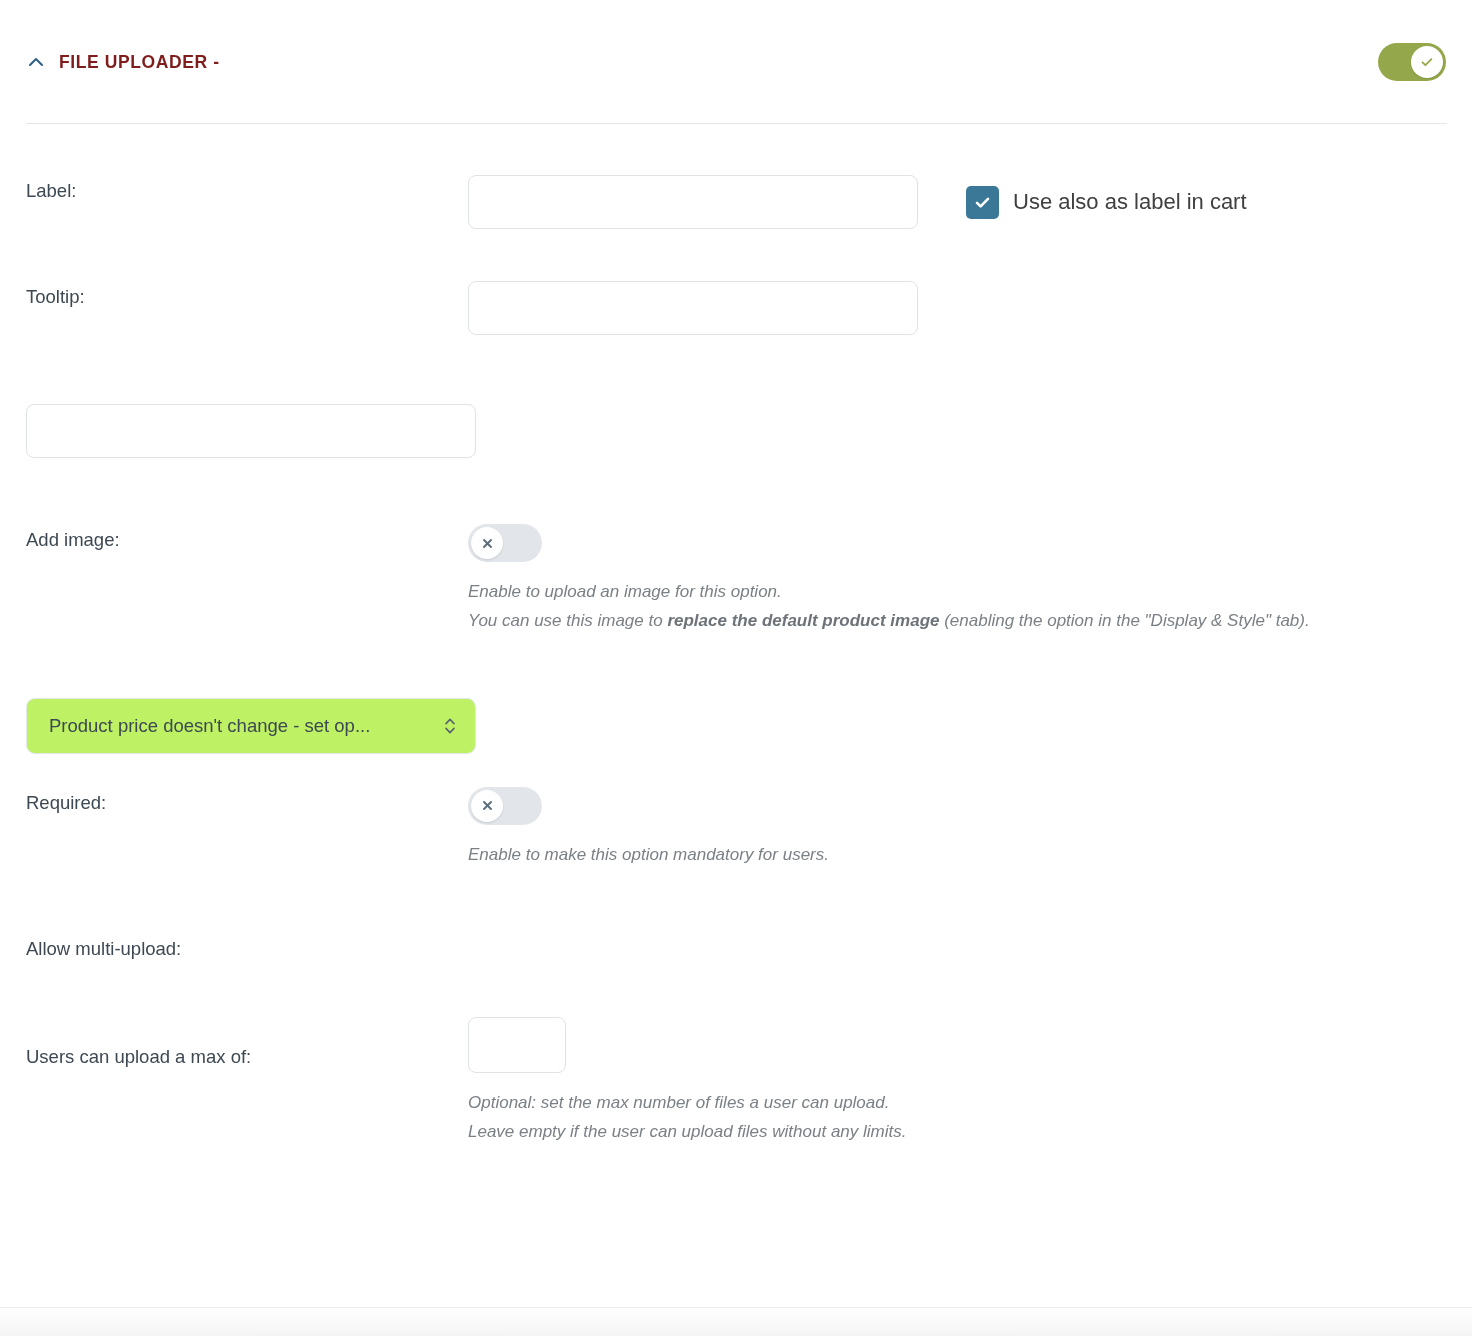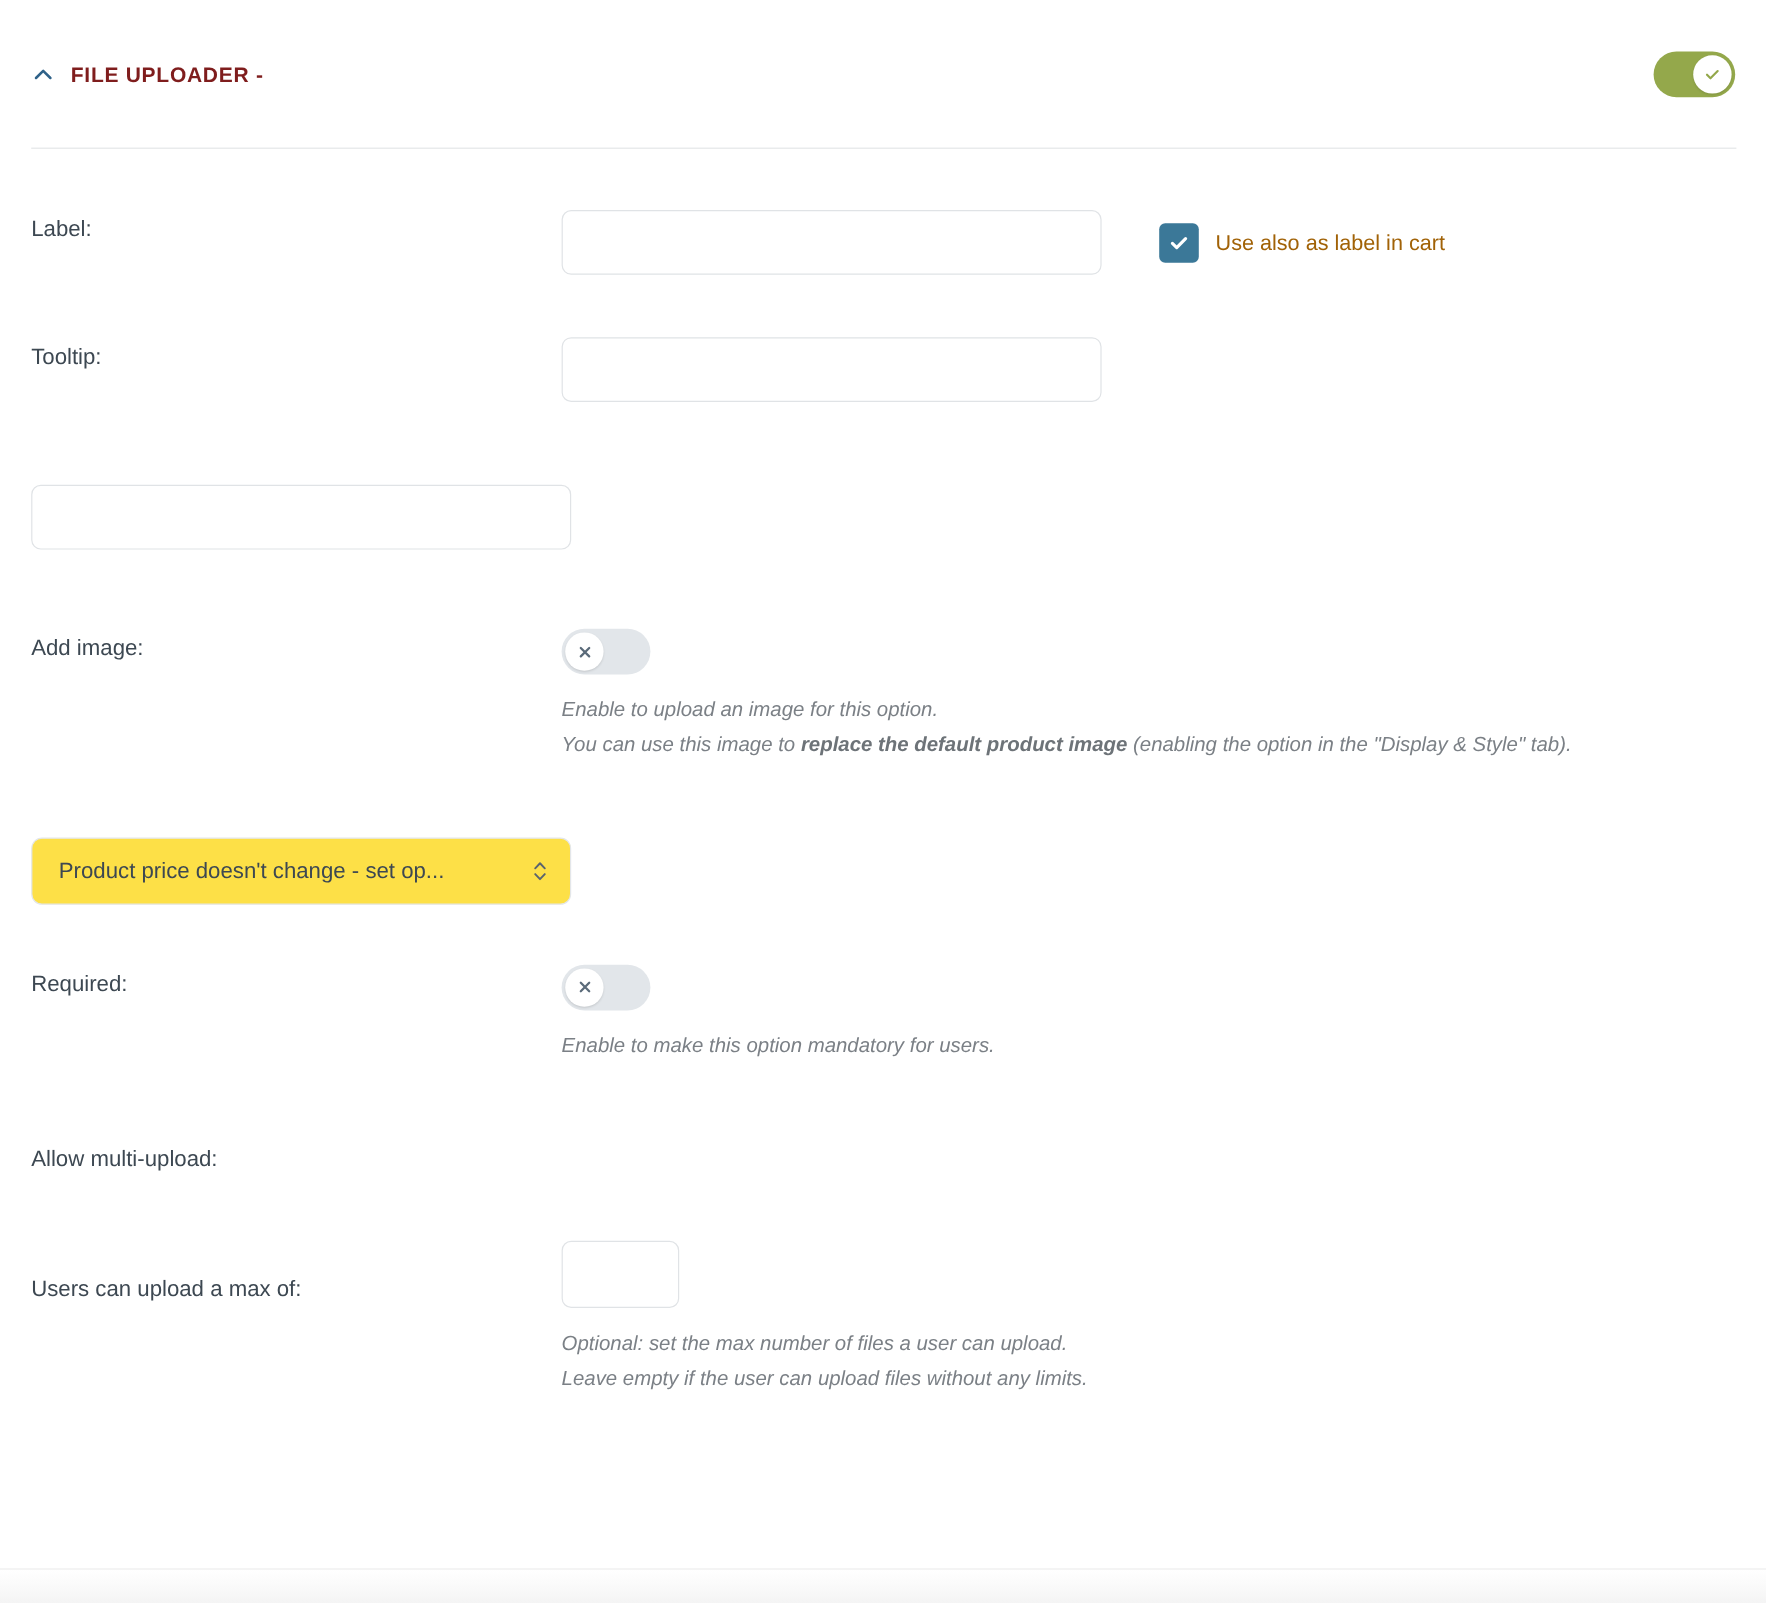--- a/index.html
+++ b/index.html
@@ -113,21 +113,21 @@
   }
   .text-input::placeholder { color: #a8b0b8; }
 
   
   .select-box {
     position: relative;
     width: 450px;
     height: 56px;
     border: 1px solid #e3e6e9;
     border-radius: 9px;
-    background: #fde047;
+    background: #bef264;
     display: flex;
     align-items: center;
     padding: 0 44px 0 22px;
     box-sizing: border-box;
     cursor: pointer;
   }
   .select-value {
     font-size: 18.5px;
     color: #3d4852;
     white-space: nowrap;
@@ -187,22 +187,22 @@
     height: 33px;
     border-radius: 5px;
     background: #3b7898;
     display: flex;
     align-items: center;
     justify-content: center;
     cursor: pointer;
     flex: 0 0 auto;
   }
   .checkbox-label {
-    font-size: 18px;
-    color: #a16207;
+    font-size: 22px;
+    color: #404040;
     white-space: nowrap;
   }
 
   
   .helper {
     font-size: 17px;
     font-style: italic;
     color: #7b8086;
     line-height: 1.70;
     max-width: 975px;
@@ -304,21 +304,21 @@
           <span class="stepper-icon">
             <svg width="14" height="22" viewBox="0 0 14 22" fill="none">
               <path d="M3 8.6 L7 4.4 L11 8.6" stroke="#5a646e" stroke-width="1.6" stroke-linecap="round" stroke-linejoin="round"></path>
               <path d="M3 13.4 L7 17.6 L11 13.4" stroke="#5a646e" stroke-width="1.6" stroke-linecap="round" stroke-linejoin="round"></path>
             </svg>
           </span>
         </div>
       </div>
     </div>
 
-    <div class="row" style="margin-top:50px;">
+    <div class="row" style="margin-top:33px;">
       <div class="row-label">Required:</div>
       <div class="row-control">
         <span class="toggle off">
           <span class="knob">
             <svg width="15" height="15" viewBox="0 0 15 15" fill="none">
               <path d="M4 4 L11 11 M11 4 L4 11" stroke="#5b6b7a" stroke-width="1.9" stroke-linecap="round"></path>
             </svg>
           </span>
         </span>
         <div class="helper">

